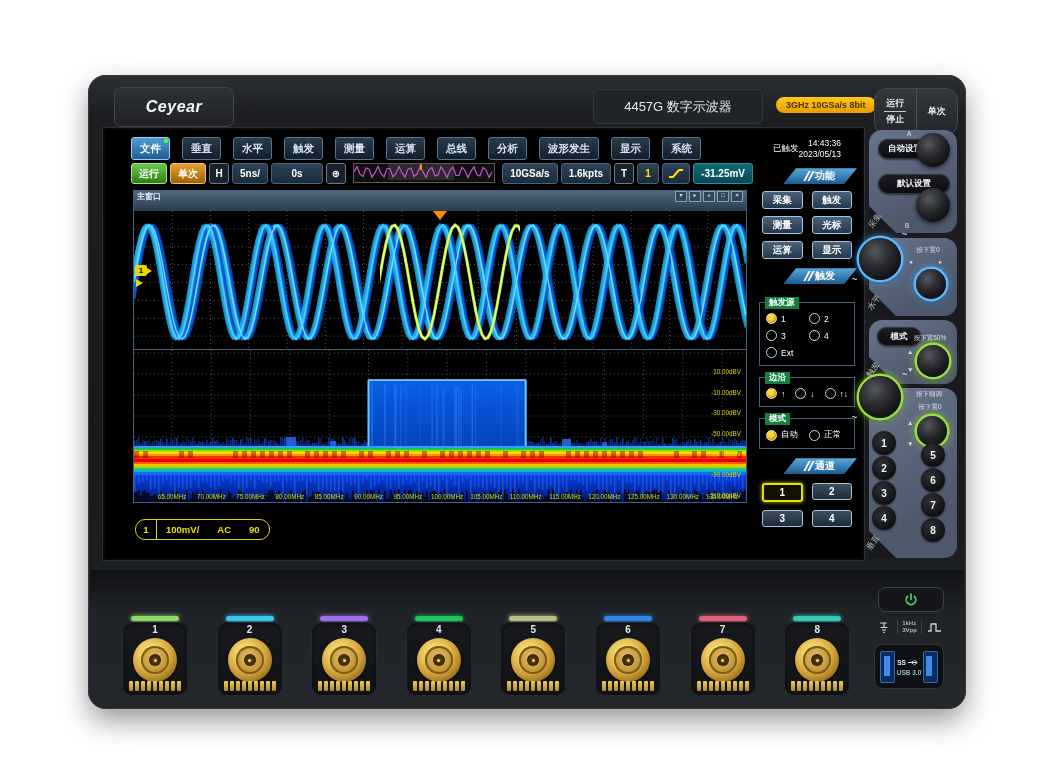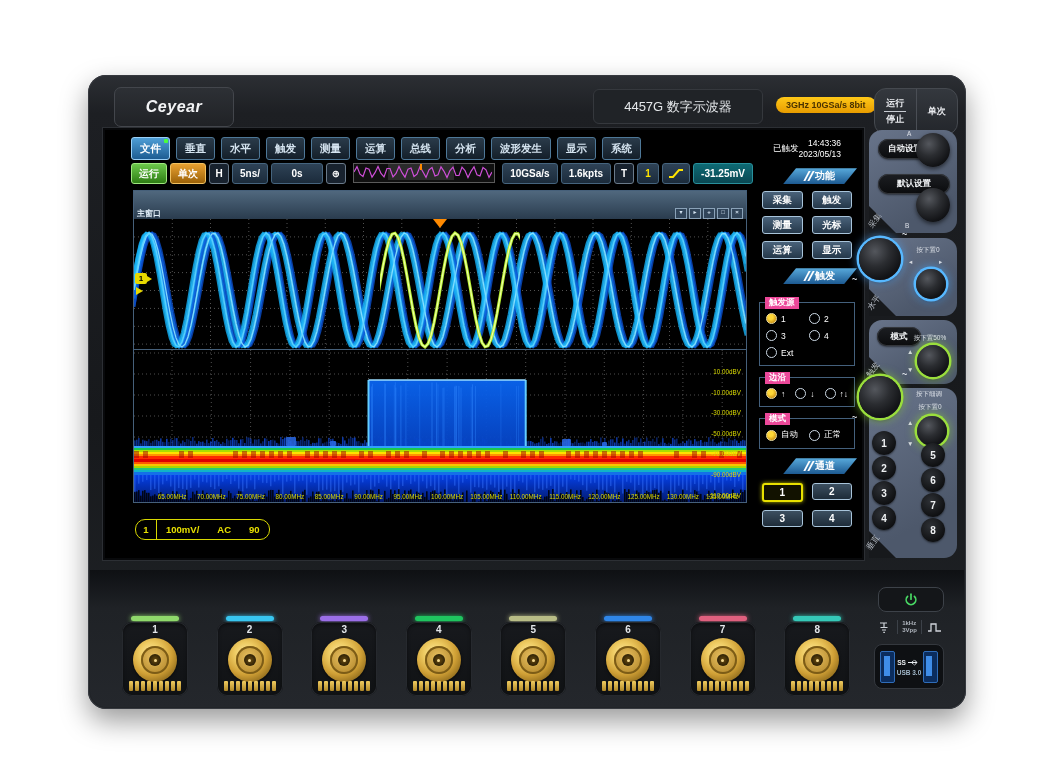--- a/index.html
+++ b/index.html
@@ -12,39 +12,39 @@
   .brand-plate{position:absolute;left:26px;top:12px;width:118px;height:38px;background:linear-gradient(#2d3035,#202226);
     border:1px solid #43464c;border-radius:7px;display:flex;align-items:center;justify-content:center;
     color:#f2f3f5;font-size:16px;font-weight:bold;letter-spacing:.5px;font-style:italic;}
   .title-plate{position:absolute;left:505px;top:14px;width:168px;height:33px;background:#202327;border:1px solid #35383d;
     border-radius:6px;display:flex;align-items:center;justify-content:center;color:#e4e7ea;font-size:13px;}
   .badge{position:absolute;left:688px;top:22px;height:16px;padding:0 10px;border-radius:8px;
     background:linear-gradient(#ffc818,#e89c00);color:#4a3300;font-size:9px;font-weight:bold;line-height:16px;}
   
   .screen{position:absolute;left:17px;top:55px;width:757px;height:428px;background:#000;
     box-shadow:0 0 0 2px #08090b,0 0 0 3px #2c2f34;}
-  .menubar{position:absolute;left:26px;top:7px;height:29px;display:flex;gap:6px;}
+  .menubar{position:absolute;left:26px;top:7px;height:29px;display:flex;gap:12px;}
   .menu-item{padding:0 8px;height:21px;line-height:21px;text-align:center;color:#d5e4f0;font-size:10.5px;font-weight:bold;
     background:linear-gradient(#2a3b4a,#141f2a);border:1px solid #4e7898;border-radius:3px;position:relative;}
   .menu-item.active{background:linear-gradient(#4e9ed6,#1d5c92);border-color:#9ad0f8;color:#fff;}
   .menu-item.active::after{content:'';position:absolute;right:1px;top:1px;width:4px;height:4px;background:#4aff3a;border-radius:1px;}
   .statusbar{position:absolute;left:26px;top:33px;width:622px;height:20px;display:flex;gap:3px;align-items:center;}
   .chip{height:19px;line-height:19px;padding:0 7px;background:linear-gradient(#2e4256,#1b2b3b);border:1px solid #45647e;
     border-radius:3px;color:#fff;font-size:10px;font-weight:bold;white-space:nowrap;}
   .chip.run{background:linear-gradient(#6cc84a,#2e7d14);border-color:#9fe87f;}
   .chip.single{background:linear-gradient(#e8a030,#9c6208);border-color:#f0c060;}
   .chip.sq{padding:0;width:18px;text-align:center;background:#18222e;border-color:#6a7a8a;}
   .chip.src{color:#ffe400;padding:0;width:20px;text-align:center;}
   .chip.lvl{background:linear-gradient(#0e6a74,#0a4853);border-color:#28909c;}
   .chip.icon{padding:0 4px;display:flex;align-items:center;}
   .wave-preview{width:140px;height:18px;border:1px solid #5a5a5a;background:#101010;}
   .sb-spacer{flex:1;}
   
   .win{position:absolute;left:28px;width:612px;background:#000;border:1px solid #46607a;}
-  .win-title{height:28px;background:linear-gradient(#50687e,#2a3c4e);display:flex;align-items:flex-end;
+  .win-title{height:20px;background:linear-gradient(#50687e,#2a3c4e);display:flex;align-items:flex-start;
     font-size:8px;color:#e0ecf6;padding:0 3px;font-weight:bold;}
   .win-controls{margin-left:auto;display:flex;gap:2px;}
   .wc{width:10px;height:9px;background:#31455a;border:1px solid #8aa2b8;color:#d6e6f4;font-size:6px;line-height:7px;text-align:center;}
   .wc.orange{background:#c87c1e;border-color:#f0b060;}
   .plot{position:relative;background:#000;overflow:hidden;}
   .trig-marker{position:absolute;left:299px;top:0;width:0;height:0;border-left:7px solid transparent;
     border-right:7px solid transparent;border-top:9px solid #ff8a00;}
   .ch-tag{position:absolute;left:1px;top:54px;width:12px;height:11px;background:#e8d800;color:#000;font-size:8px;
     font-weight:bold;text-align:center;line-height:11px;border-radius:2px;}
   .ch-tag::after{content:'';position:absolute;left:12px;top:2.5px;border-left:5px solid #e8d800;
@@ -63,21 +63,21 @@
   .sp-hdr{width:74px;height:16px;background:linear-gradient(#58aadc,#1d5a92);
     clip-path:polygon(13px 0,100% 0,calc(100% - 13px) 100%,0 100%);
     display:flex;align-items:center;justify-content:center;color:#fff;font-size:10px;font-weight:bold;}
   .slash-icon{position:relative;width:8px;height:10px;margin-right:2px;}
   .slash-icon::before,.slash-icon::after{content:'';position:absolute;top:0;width:2px;height:10px;background:#fff;transform:skewX(-28deg);}
   .slash-icon::before{left:1px;} .slash-icon::after{left:5px;}
   .sp-btn-grid{display:grid;grid-template-columns:1fr 1fr;gap:7px 9px;padding:0 5px;}
   .sp-btn{height:16px;background:linear-gradient(#49627a,#25384a);border:1px solid #a8c4da;border-radius:3px;
     color:#fff;font-size:9.5px;font-weight:bold;display:flex;align-items:center;justify-content:center;}
   .sp-group{position:relative;border:1px solid #44607c;margin:11px 2px 0;padding:10px 6px 7px;}
-  .sp-group-label{position:absolute;top:-6px;left:5px;background:#ec4899;padding:0 4px;color:#fff;font-size:8.5px;font-weight:bold;}
+  .sp-group-label{position:absolute;top:-6px;left:5px;background:#15803d;padding:0 4px;color:#fff;font-size:8.5px;font-weight:bold;}
   .sp-radio-grid{display:grid;gap:6px 4px;}
   .cols2{grid-template-columns:1fr 1fr;}
   .cols3{grid-template-columns:auto auto auto;justify-content:space-between;}
   .sp-radio{display:flex;align-items:center;gap:4px;color:#fff;font-size:8.5px;}
   .rdot{width:9px;height:9px;border:1px solid #cdd9e5;border-radius:50%;background:#000;flex:none;}
   .rdot.sel{background:radial-gradient(circle at 40% 35%,#ffd838 30%,#b06a00);border-color:#f0e0a0;}
   .sp-ch-grid{display:grid;grid-template-columns:1fr 1fr;gap:8px 9px;padding:0 5px;margin-top:2px;}
   .sp-ch{height:15px;border:1px solid #a8c4da;border-radius:3px;color:#fff;font-size:10px;font-weight:bold;
     display:flex;align-items:center;justify-content:center;background:linear-gradient(#3c4f60,#1e2c39);}
   .sp-ch.active{border:2px solid #e8e000;background:#121200;box-shadow:0 0 4px #b8b800;}

